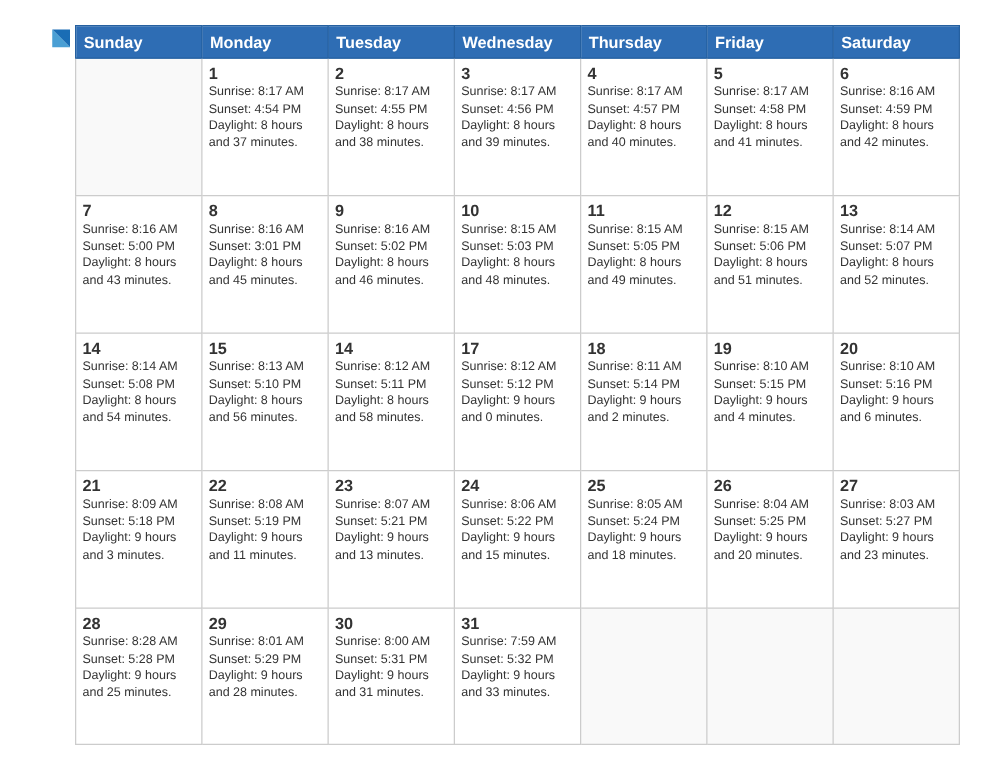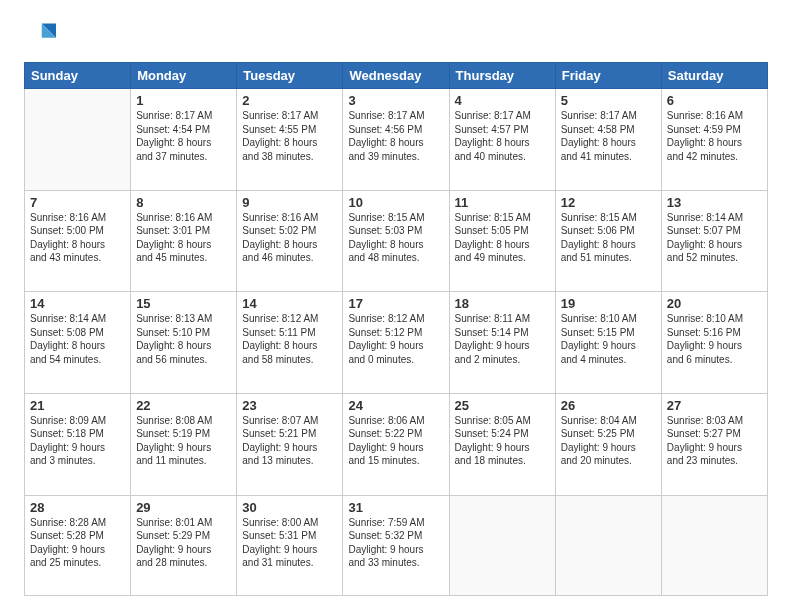--- a/index.html
+++ b/index.html
@@ -8,21 +8,21 @@
       background: #fff;
       width: 792px;
       height: 612px;
       overflow: hidden;
     }
     .page {
       width: 792px;
       height: 612px;
       padding: 20px 24px 16px 24px;
       display: flex;
-      flex-direction: column;
+      flex-direction: row;
     }
     .header {
       display: flex;
       justify-content: space-between;
       align-items: flex-start;
       margin-bottom: 10px;
     }
     .logo {
       display: flex;
       align-items: center;

